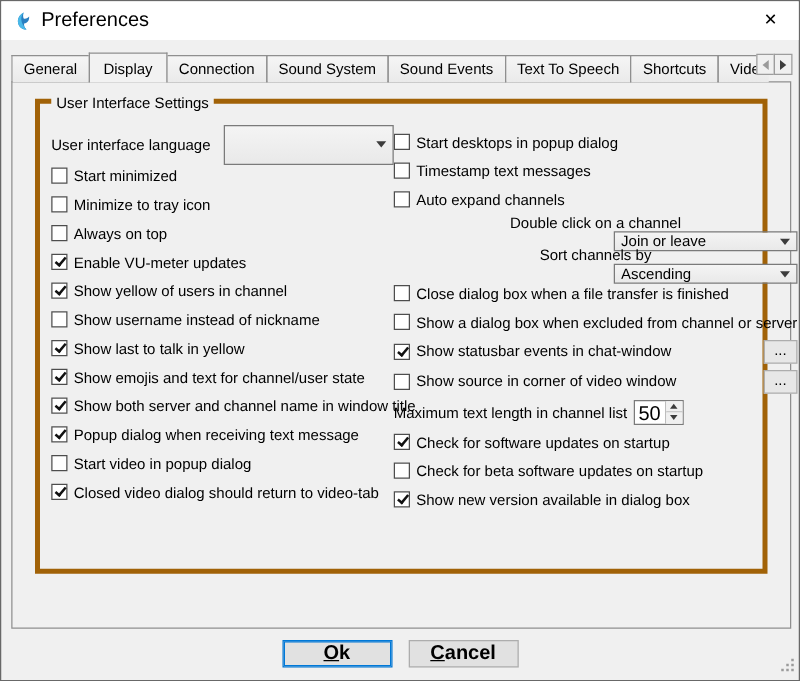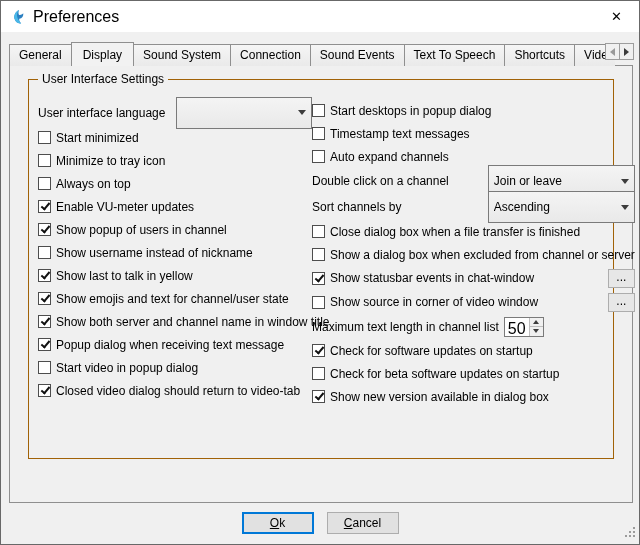--- a/index.html
+++ b/index.html
@@ -77,38 +77,38 @@
     position: absolute; left: 8px; top: 64px;
     width: 624px; height: 438px;
     border: 1px solid #8f8f8f;
     background: #f0f0f0;
     z-index: 2;
   }
   
   .groupbox {
     position: absolute; left: 18px; top: 13px;
     width: 586px; height: 380px;
-    border: 1px solid #a16207;
+    border: 4px solid #a16207;
   }
   .group-title {
     position: absolute; top: -8px; left: 9px;
     background: #f0f0f0; padding: 0 4px;
     font-size: 12px;
   }
   .columns {
     display: flex;
     padding: 19px 6px 0 9px;
   }
   .col-left  { width: 274px; flex: 0 0 274px; }
   .col-right { flex: 1; }
   
   .row { display: flex; align-items: center; }
   .check-row { height: 23px; gap: 5px; }
   .lang-row  { height: 27px; }
-  .combo-row { height: 26px; }
+  .combo-row { height: 26px; flex-direction: column; }
   .dots-row  { height: 24px; gap: 5px; }
   .spin-row  { height: 25px; }
   .lbl { white-space: nowrap; font-size: 12px; }
   
   .cb {
     width: 13px; height: 13px; flex: 0 0 13px;
     border: 1px solid #4d4d4d;
     background: #fff;
     position: relative;
   }
@@ -158,25 +158,26 @@
   .spin-btn { flex: 1; background: #f0f0f0; display: flex; align-items: center; justify-content: center; }
   .spin-btn.up { border-bottom: 1px solid #bdbdbd; }
   .tri-up   { width:0;height:0;border-left:3px solid transparent;border-right:3px solid transparent;border-bottom:4px solid #3c3c3c; }
   .tri-down { width:0;height:0;border-left:3px solid transparent;border-right:3px solid transparent;border-top:4px solid #3c3c3c; }
   
   .footer {
     position: absolute; left: 0; right: 0; bottom: 10px;
     display: flex; justify-content: center; gap: 13px;
   }
   .btn {
-    width: 72px; height: 22px;
+    width: 88px; height: 22px;
     background: #e1e1e1;
     border: 1px solid #adadad;
     display: flex; align-items: center; justify-content: center;
-    font-size: 12px;
+    font-size: 16px;
+    font-weight: bold;
   }
   .btn-default {
     border: 1px solid #0078d7;
     box-shadow: inset 0 0 0 1px #0078d7;
   }
   
   .resize-grip { position: absolute; right: 2px; bottom: 2px; }
 </style>
 </head>
 <body>
@@ -190,22 +191,22 @@
         <path d="M9 1 C 7 3.5, 6.6 6, 7.4 8.6 C 8 10.8, 9.5 12.6, 11.2 14.6 C 8 14.6, 5.5 13, 4.6 10 C 3.6 6.4, 5.2 3.2, 9 1 Z" fill="#49b8e8"></path>
       </svg>
     </span>
     <span class="title">Preferences</span>
     <div class="close-btn">✕</div>
   </div>
 
   <div class="tabstrip">
     <div class="tab">General</div>
     <div class="tab selected">Display</div>
+    <div class="tab">Connection</div>
     <div class="tab">Sound System</div>
-    <div class="tab">Connection</div>
     <div class="tab">Sound Events</div>
     <div class="tab">Text To Speech</div>
     <div class="tab">Shortcuts</div>
     <div class="tab">Video</div>
   </div>
   <div class="tab-scroll">
     <div class="tsb">
         <span class="tri-left"></span>
       </div>
     <div class="tsb">
@@ -238,21 +239,21 @@
           <div class="row check-row">
             <span class="cb"></span>
             <span class="lbl">Always on top</span>
           </div>
           <div class="row check-row checked">
             <span class="cb"></span>
             <span class="lbl">Enable VU-meter updates</span>
           </div>
           <div class="row check-row checked">
             <span class="cb"></span>
-            <span class="lbl">Show popup of users in channel</span>
+            <span class="lbl">Show yellow of users in channel</span>
           </div>
           <div class="row check-row">
             <span class="cb"></span>
             <span class="lbl">Show username instead of nickname</span>
           </div>
           <div class="row check-row checked">
             <span class="cb"></span>
             <span class="lbl">Show last to talk in yellow</span>
           </div>
           <div class="row check-row checked">

